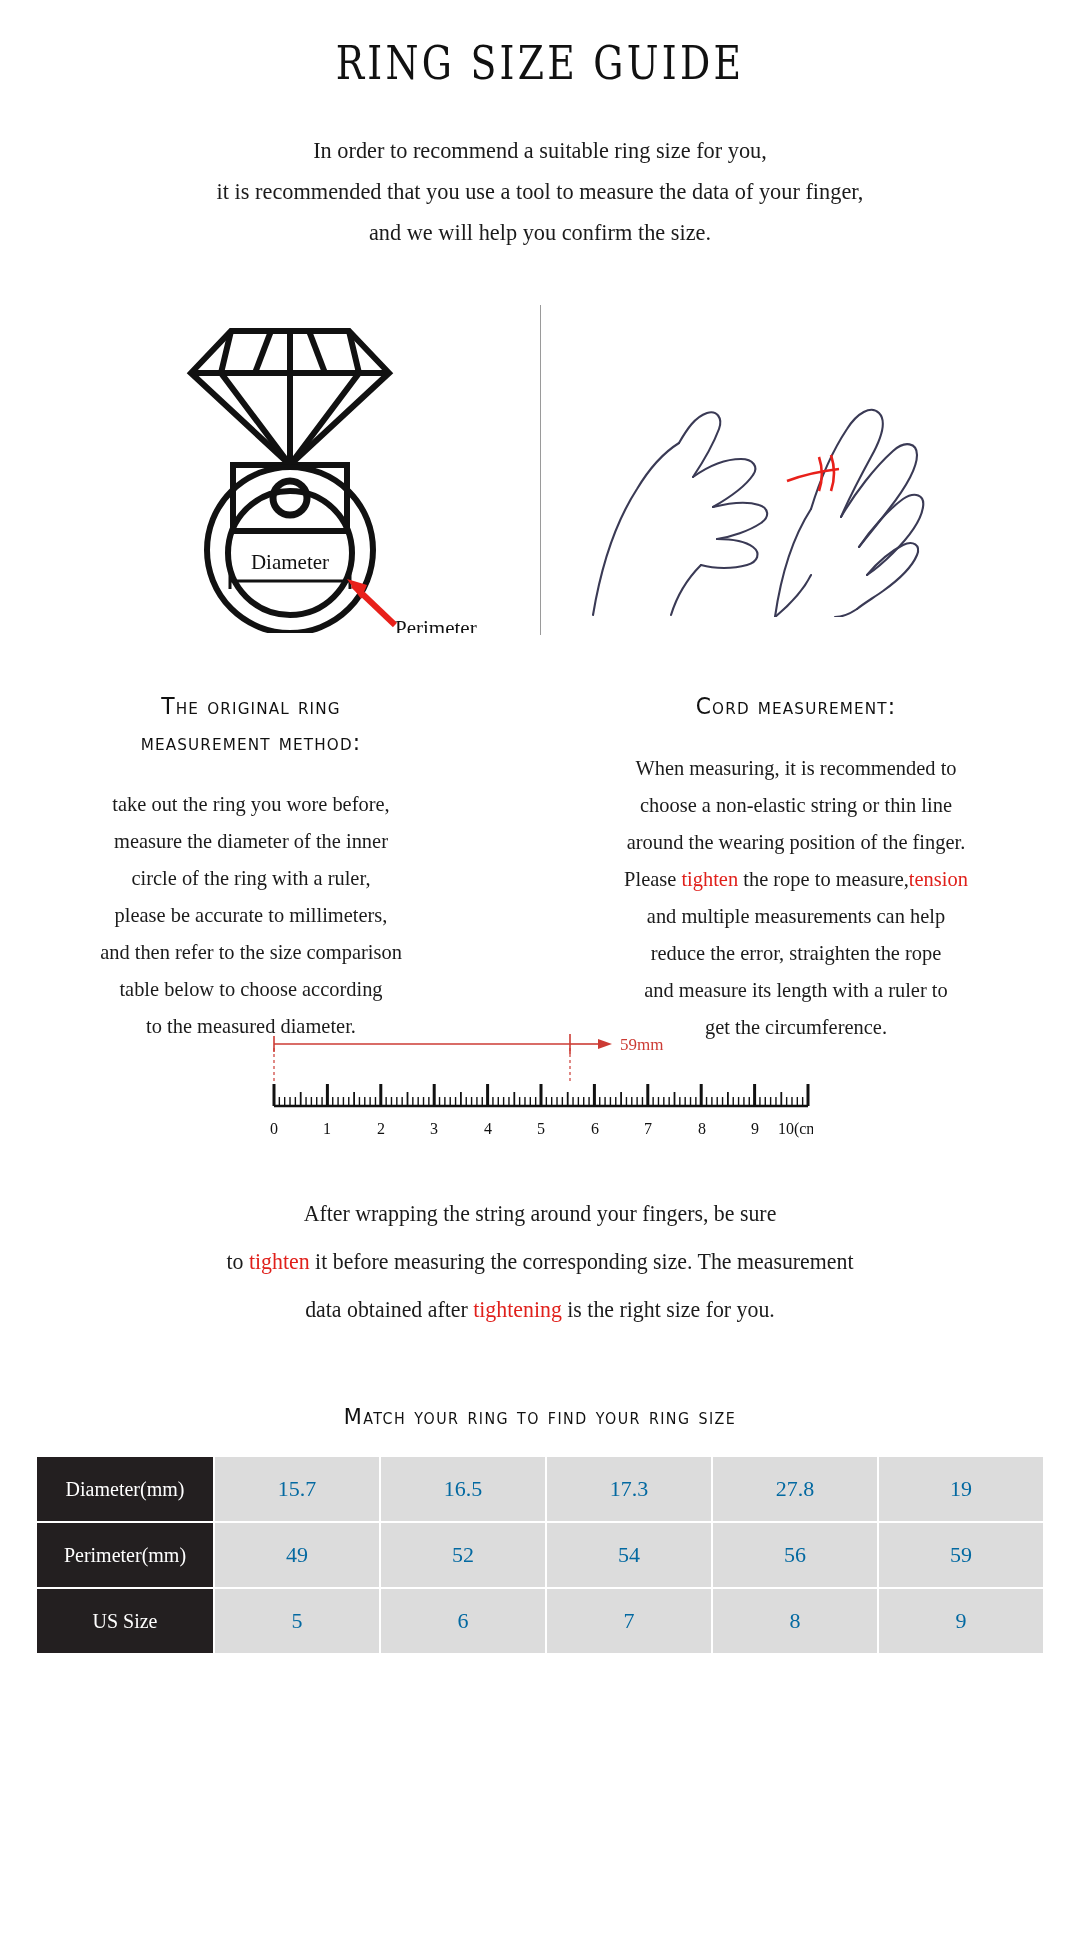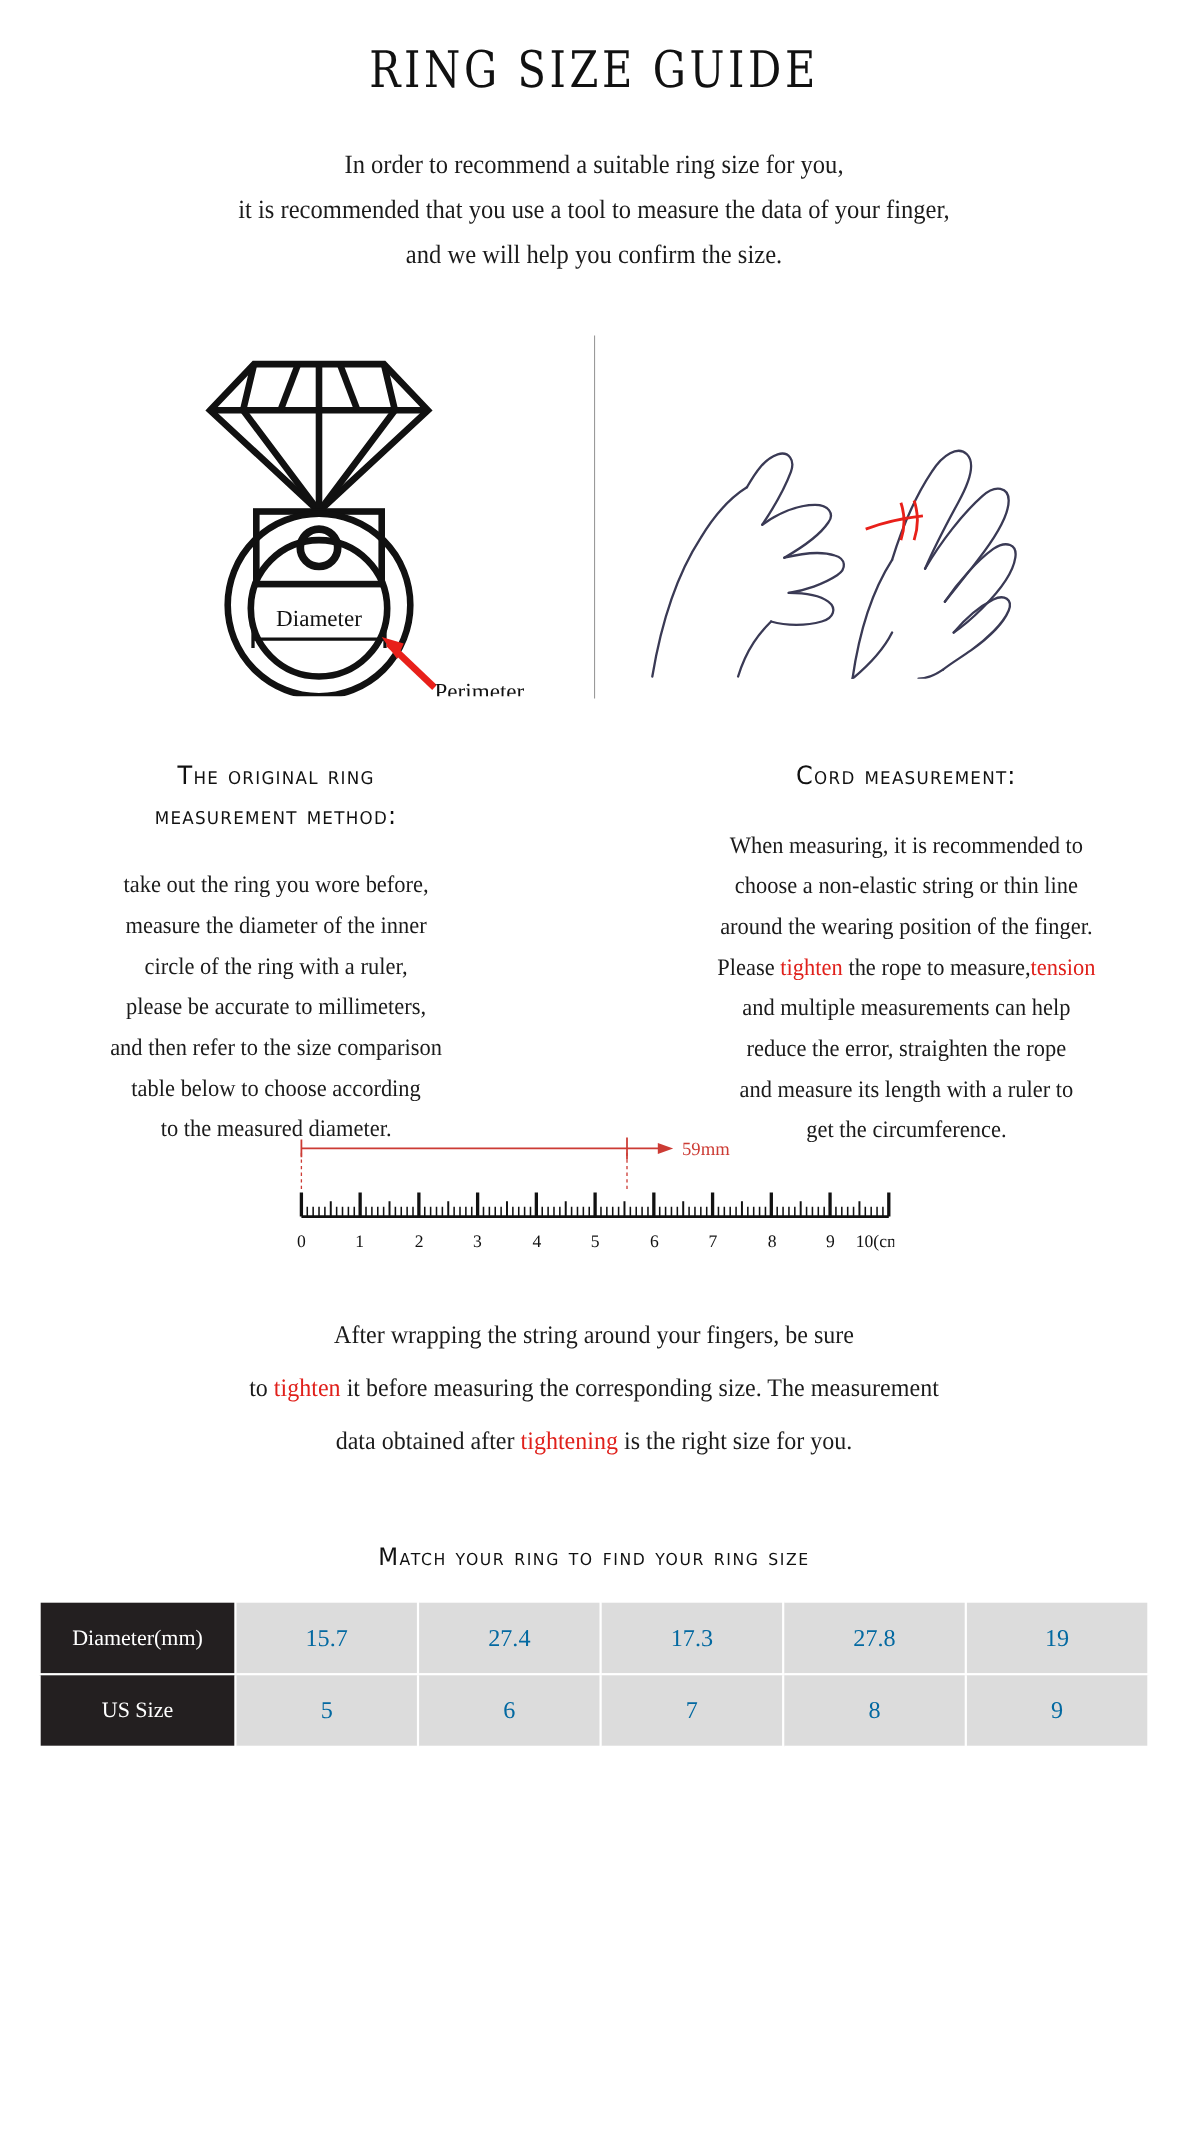--- a/index.html
+++ b/index.html
@@ -47,21 +47,21 @@
     width: 1px; height: 330px;
     background: #9a9a9a;
   }
   .ring-art { position: absolute; left: 95px; top: 18px; }
   .hand-art { position: absolute; left: 575px; top: 22px; }
 
   
   .cols { position: relative; margin-top: 48px; height: 290px; }
   .col { position: absolute; width: 470px; text-align: center; }
   .col.left  { left: 16px; }
-  .col.right { left: 589px; }
+  .col.right { left: 561px; }
   .col-head {
     font-family: "DejaVu Sans", "Liberation Sans", sans-serif;
     font-size: 23px;
     letter-spacing: 1.2px;
     line-height: 36px;
     font-weight: 400;
     color: #111;
     font-variant: small-caps;
     transform: scaleX(0.95);
   }
@@ -387,24 +387,32 @@
     <div><span>data obtained after </span><span class="hl">tightening</span><span> is the right size for you.</span></div>
   </div>
 
   <div class="table-head">Match your ring to find your ring size</div>
 
   <table class="sizes">
     <tbody>
       <tr>
         <td class="rowhead">Diameter(mm)</td>
         <td>15.7</td>
-        <td>27.4</td>
+        <td>16.5</td>
         <td>17.3</td>
         <td>27.8</td>
         <td>19</td>
+      </tr>
+      <tr>
+        <td class="rowhead">Perimeter(mm)</td>
+        <td>49</td>
+        <td>52</td>
+        <td>54</td>
+        <td>56</td>
+        <td>59</td>
       </tr>
       <tr>
         <td class="rowhead">US Size</td>
         <td>5</td>
         <td>6</td>
         <td>7</td>
         <td>8</td>
         <td>9</td>
       </tr>
     </tbody>

